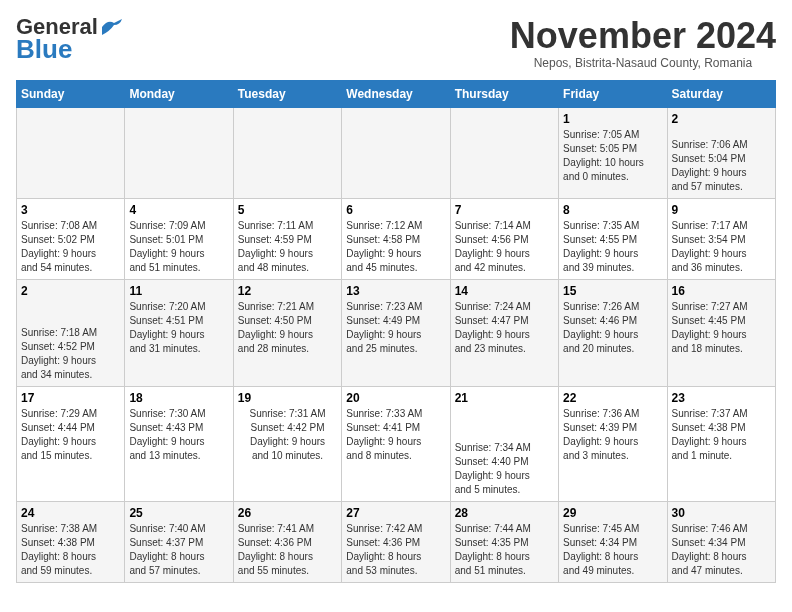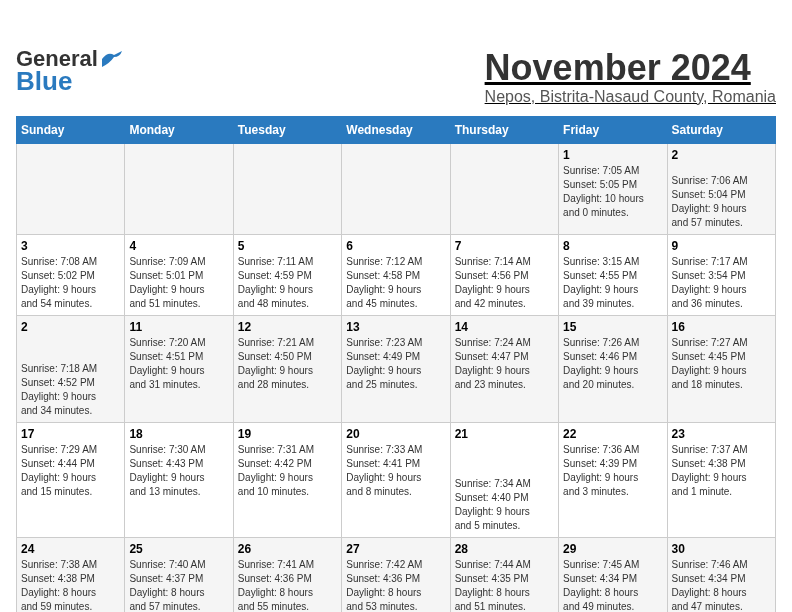--- a/index.html
+++ b/index.html
@@ -8,39 +8,37 @@
       background: #fff;
       width: 792px;
       min-height: 612px;
       padding: 16px;
     }
     .header-area {
       display: flex;
       justify-content: space-between;
       align-items: flex-start;
       margin-bottom: 10px;
-      margin-top: 32px;
     }
     .logo {
       display: flex;
       flex-direction: column;
       align-items: flex-start;
     }
     .title-area {
-      text-align: left;
-      text-decoration: underline;
+      text-align: center;
     }
     .month-title {
       font-size: 36px;
       font-weight: bold;
       color: #333;
       line-height: 1.1;
     }
     .location {
-      font-size: 16px;
+      font-size: 12px;
       color: #555;
     }
     table {
       width: 100%;
       border-collapse: collapse;
       font-size: 11px;
     }
     thead tr th {
       background-color: #2a7abf;
       color: #fff;
@@ -163,21 +161,21 @@
         </td>
         <td>
           <span class="day-num">7</span>
           <div class="day-info" style="white-space: pre-line;">Sunrise: 7:14 AM
 Sunset: 4:56 PM
 Daylight: 9 hours
 and 42 minutes.</div>
         </td>
         <td>
           <span class="day-num">8</span>
-          <div class="day-info" style="white-space: pre-line;">Sunrise: 3:15 AM
+          <div class="day-info" style="white-space: pre-line;">Sunrise: 7:35 AM
 Sunset: 4:55 PM
 Daylight: 9 hours
 and 39 minutes.</div>
         </td>
         <td>
           <span class="day-num">9</span>
           <div class="day-info" style="white-space: pre-line;">Sunrise: 7:17 AM
 Sunset: 3:54 PM
 Daylight: 9 hours
 and 36 minutes.</div>
@@ -244,21 +242,21 @@
         </td>
         <td>
           <span class="day-num">18</span>
           <div class="day-info" style="white-space: pre-line;">Sunrise: 7:30 AM
 Sunset: 4:43 PM
 Daylight: 9 hours
 and 13 minutes.</div>
         </td>
         <td>
           <span class="day-num">19</span>
-          <div class="day-info" style="white-space: pre-line;">Sunrise: 7:31 AM
+          <div class="day-info" style="white-space: pre-line; text-align: center;">Sunrise: 7:31 AM
 Sunset: 4:42 PM
 Daylight: 9 hours
 and 10 minutes.</div>
         </td>
         <td>
           <span class="day-num">20</span>
           <div class="day-info" style="white-space: pre-line;">Sunrise: 7:33 AM
 Sunset: 4:41 PM
 Daylight: 9 hours
 and 8 minutes.</div>

